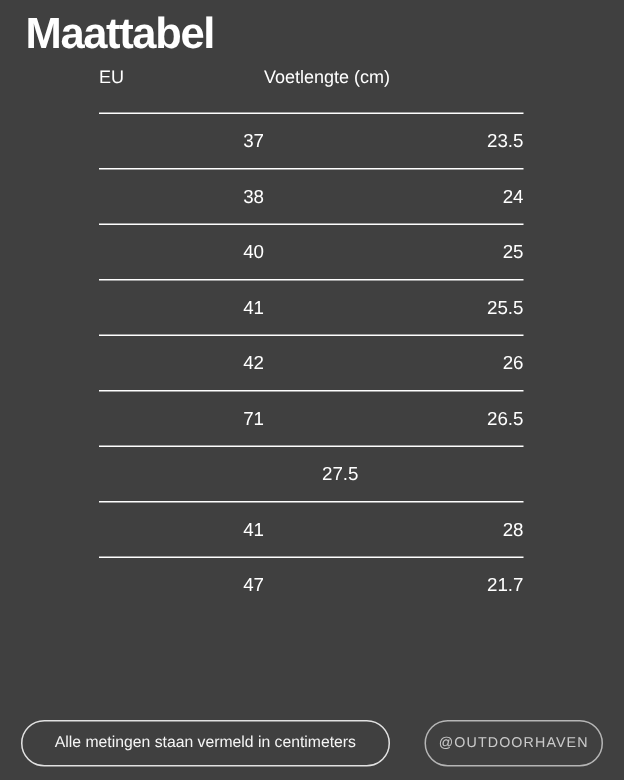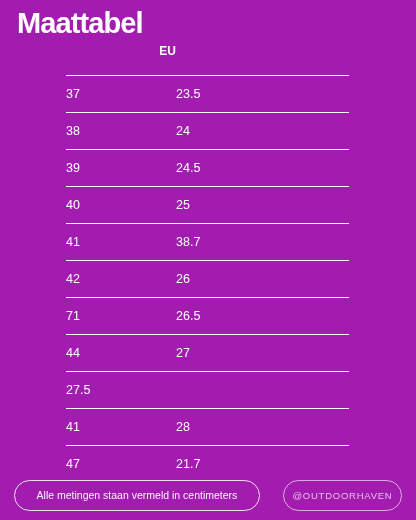--- a/index.html
+++ b/index.html
@@ -13,21 +13,21 @@
     background: #9cc384;
     font-family: "Liberation Sans", sans-serif;
     overflow: hidden;
     position: relative;
   }
 
   .page {
     position: relative;
     width: 416px;
     height: 520px;
-    background: #a21caf;
+    background: #404040;
   }
 
   
   .title {
     position: absolute;
     left: 17px;
     top: 6px;
     font-size: 29px;
     font-weight: 700;
     color: #ffffff;
@@ -45,41 +45,41 @@
   }
 
   .thead {
     display: flex;
     height: 31px;
     align-items: flex-start;
   }
 
   .th {
     font-size: 12px;
-    font-weight: 700;
+    font-weight: 400;
     color: #ffffff;
-    text-align: right;
+    text-align: left;
     line-height: 15px;
   }
 
   .col-eu   { width: 110px; }
   .col-len  { width: 173px; }
 
   .row {
     display: flex;
     align-items: center;
     height: 37px;
     border-top: 1.6px solid #ffffff;
   }
 
   .cell {
     font-size: 12.5px;
     font-weight: 400;
     color: #ffffff;
-    text-align: left;
+    text-align: right;
     line-height: 16px;
   }
 
   
   .footer {
     position: absolute;
     left: 14px;
     top: 480px;
     width: 388px;
     display: flex;
@@ -116,61 +116,54 @@
 <body>
 
 <div class="page">
 
   <div class="title">Maattabel</div>
 
   <div class="table">
 
     <div class="thead">
       <div class="th col-eu">EU</div>
+      <div class="th col-len">Voetlengte (cm)</div>
     </div>
 
     <div class="row">
       <div class="cell col-eu">37</div>
       <div class="cell col-len">23.5</div>
     </div>
 
     <div class="row">
       <div class="cell col-eu">38</div>
       <div class="cell col-len">24</div>
     </div>
 
-    <div class="row">
-      <div class="cell col-eu">39</div>
-      <div class="cell col-len">24.5</div>
-    </div>
 
     <div class="row">
       <div class="cell col-eu">40</div>
       <div class="cell col-len">25</div>
     </div>
 
     <div class="row">
       <div class="cell col-eu">41</div>
-      <div class="cell col-len">38.7</div>
+      <div class="cell col-len">25.5</div>
     </div>
 
     <div class="row">
       <div class="cell col-eu">42</div>
       <div class="cell col-len">26</div>
     </div>
 
     <div class="row">
       <div class="cell col-eu">71</div>
       <div class="cell col-len">26.5</div>
     </div>
 
-    <div class="row">
-      <div class="cell col-eu">44</div>
-      <div class="cell col-len">27</div>
-    </div>
 
     <div class="row">
       <div class="cell col-len">27.5</div>
     </div>
 
     <div class="row">
       <div class="cell col-eu">41</div>
       <div class="cell col-len">28</div>
     </div>
 

